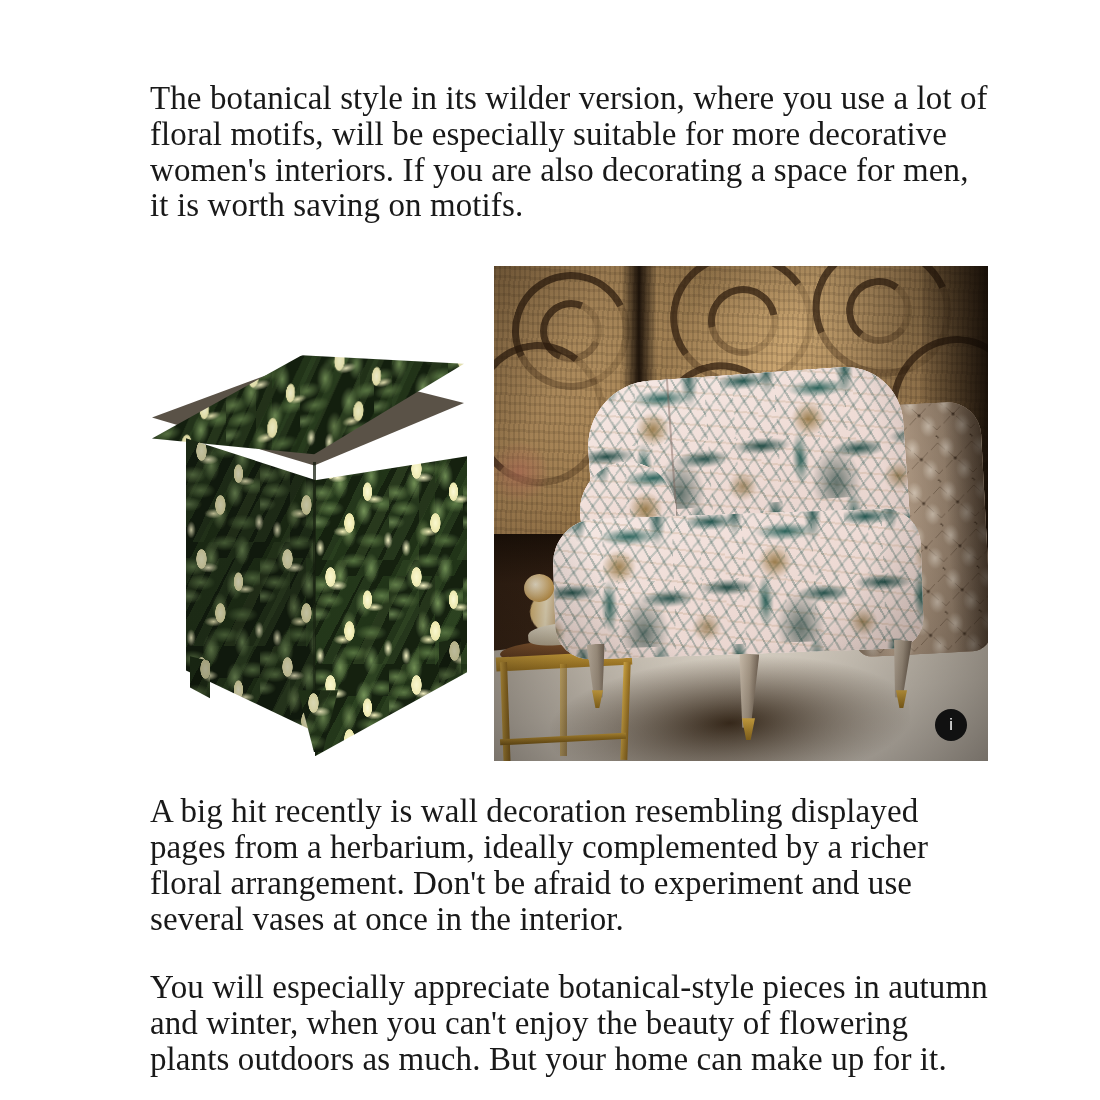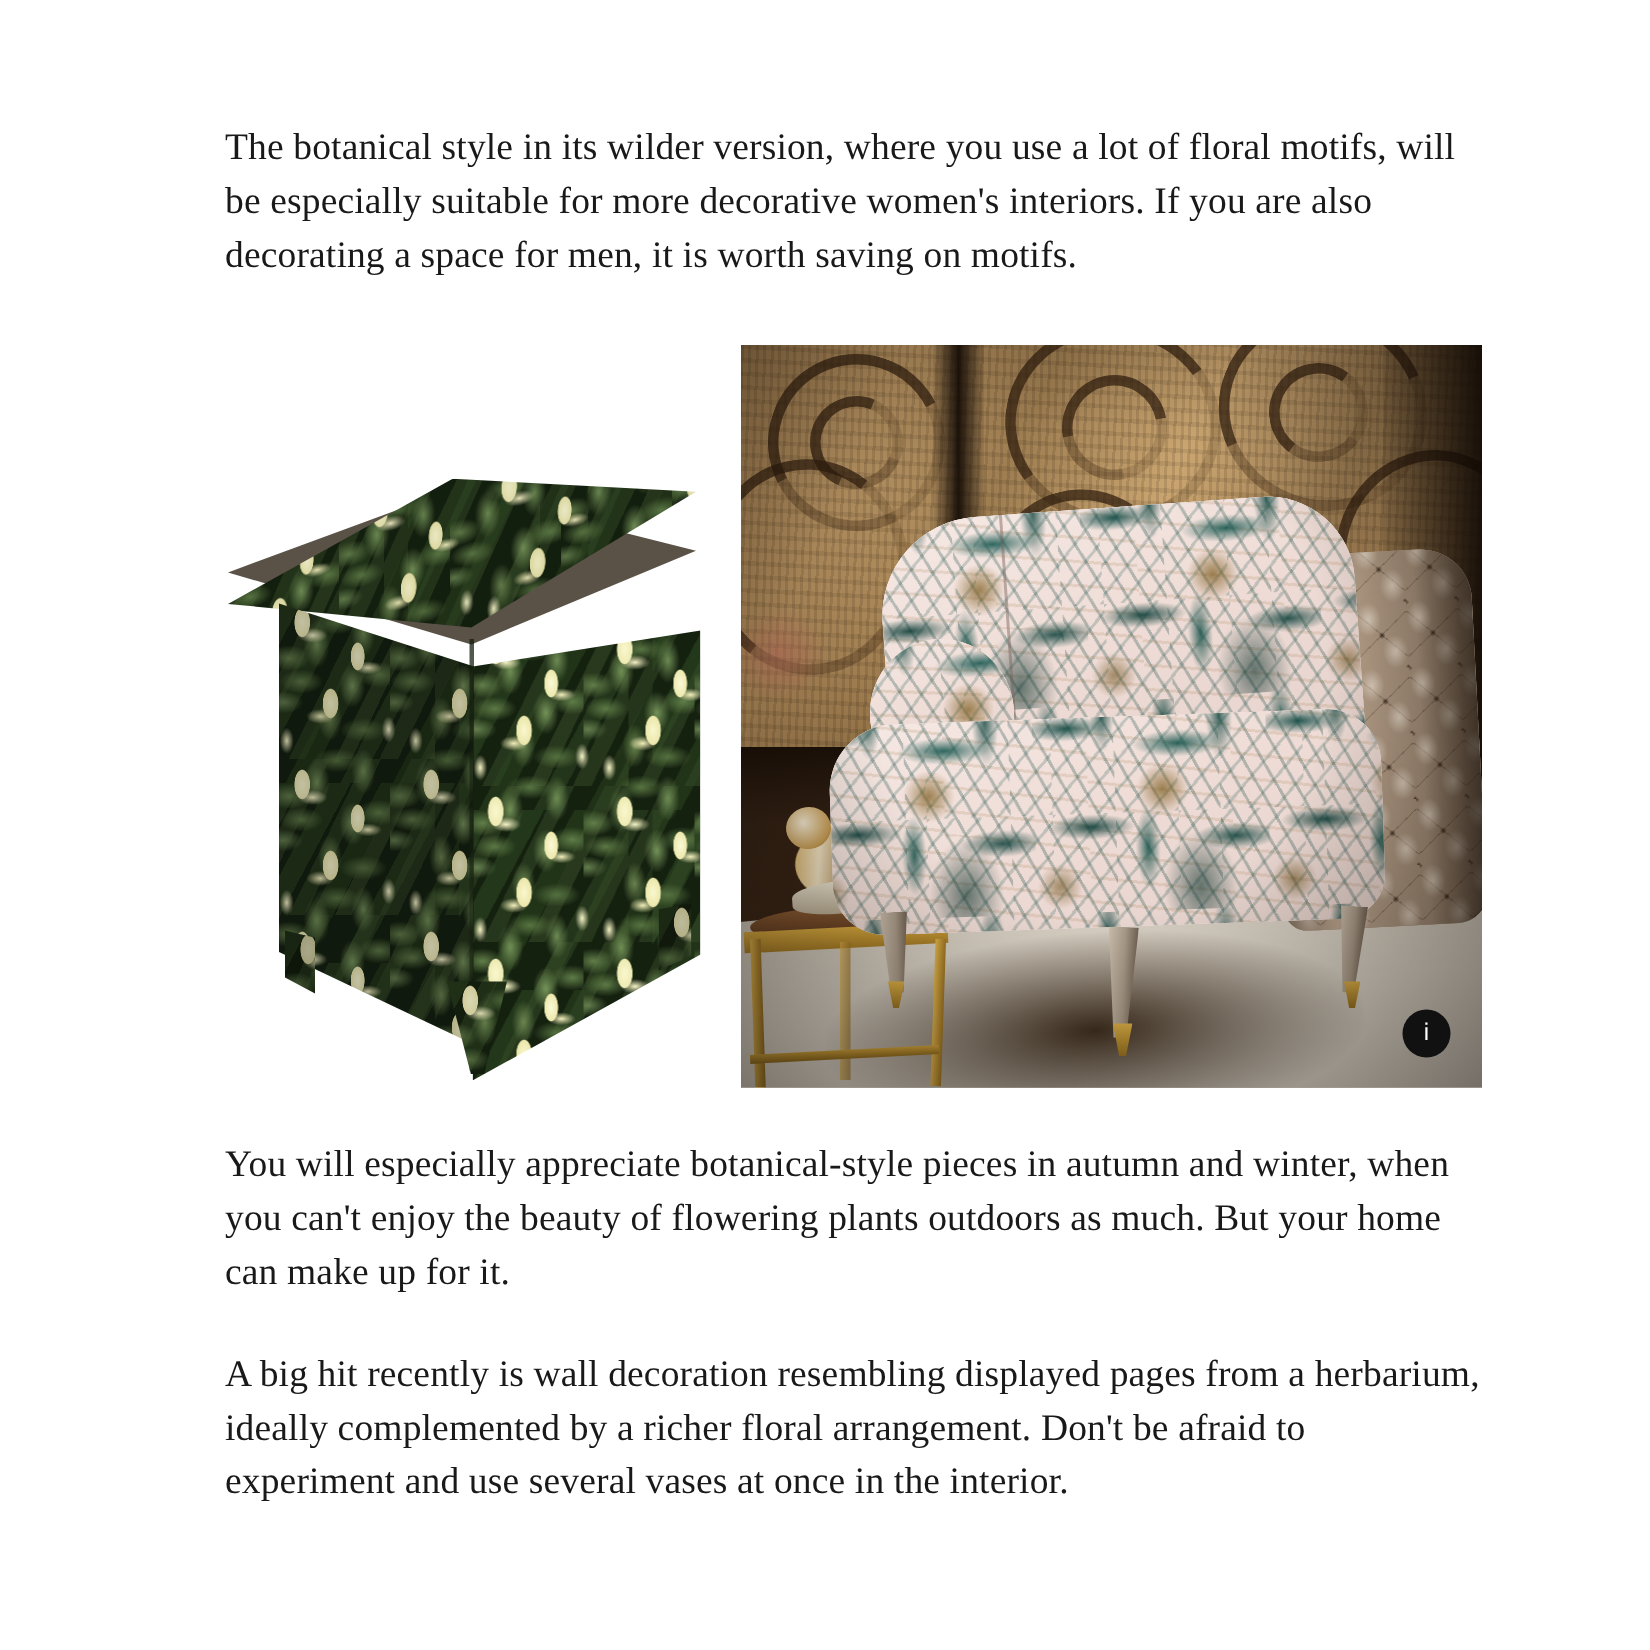--- a/index.html
+++ b/index.html
@@ -26,21 +26,21 @@
   .content {
     position: absolute;
     left: 150px;
     top: 0;
     width: 838px;
   }
 
   
   .para {
     font-family: "Liberation Serif", serif;
-    font-size: 25px;
+    font-size: 33px;
     line-height: 35.8px;
     color: #191919;
     letter-spacing: 0.1px;
     margin: 0;
     text-align: left;
   }
   .para-1 { margin-top: 81px; }
   .para-2 { margin-top: 32px; }
   .para-3 { margin-top: 33px; }
 
@@ -534,18 +534,18 @@
 
           <div class="vignette"></div>
         </div>
 
         <div class="info-badge">i</div>
       </div>
 
     </figure>
 
 
+    <p class="para para-2">A big hit recently is wall decoration resembling displayed pages from a herbarium, ideally complemented by a richer floral arrangement. Don't be afraid to experiment and use several vases at once in the interior.</p>
+
     <p class="para para-3">You will especially appreciate botanical-style pieces in autumn and winter, when you can't enjoy the beauty of flowering plants outdoors as much. But your home can make up for it.</p>
-
-    <p class="para para-2">A big hit recently is wall decoration resembling displayed pages from a herbarium, ideally complemented by a richer floral arrangement. Don't be afraid to experiment and use several vases at once in the interior.</p>
 
   </div>
 </div>
 
 </body></html>

